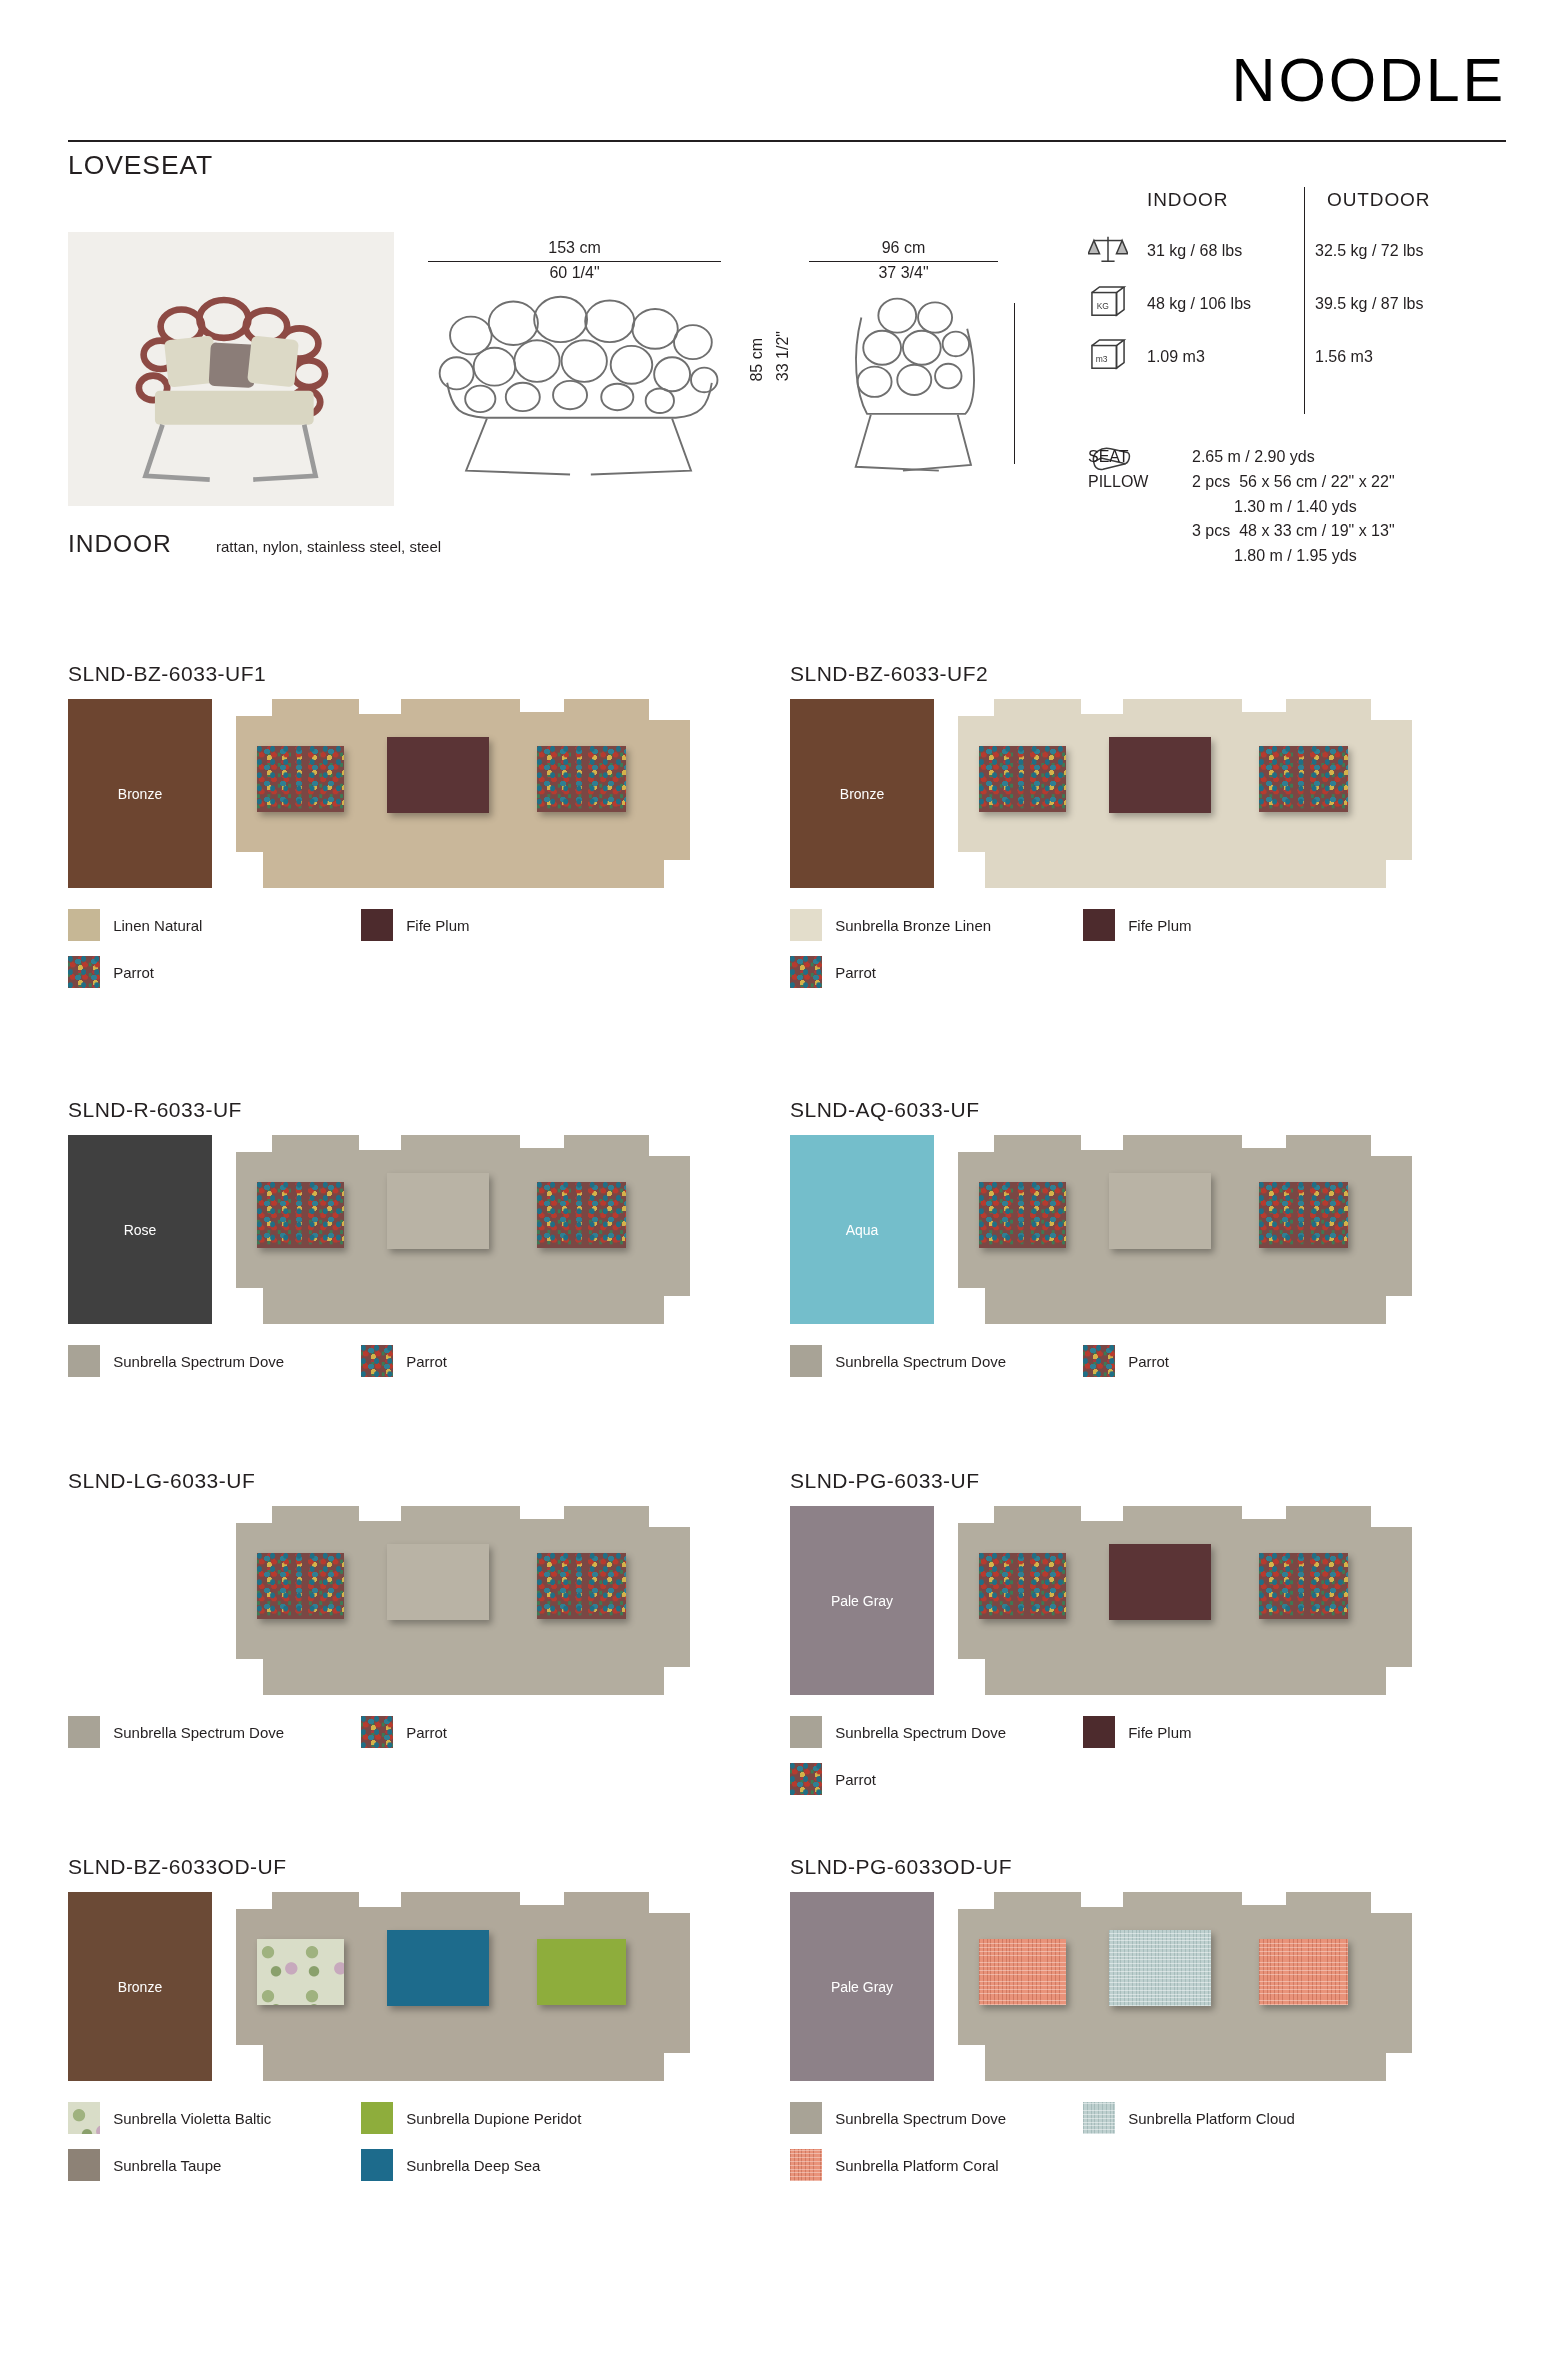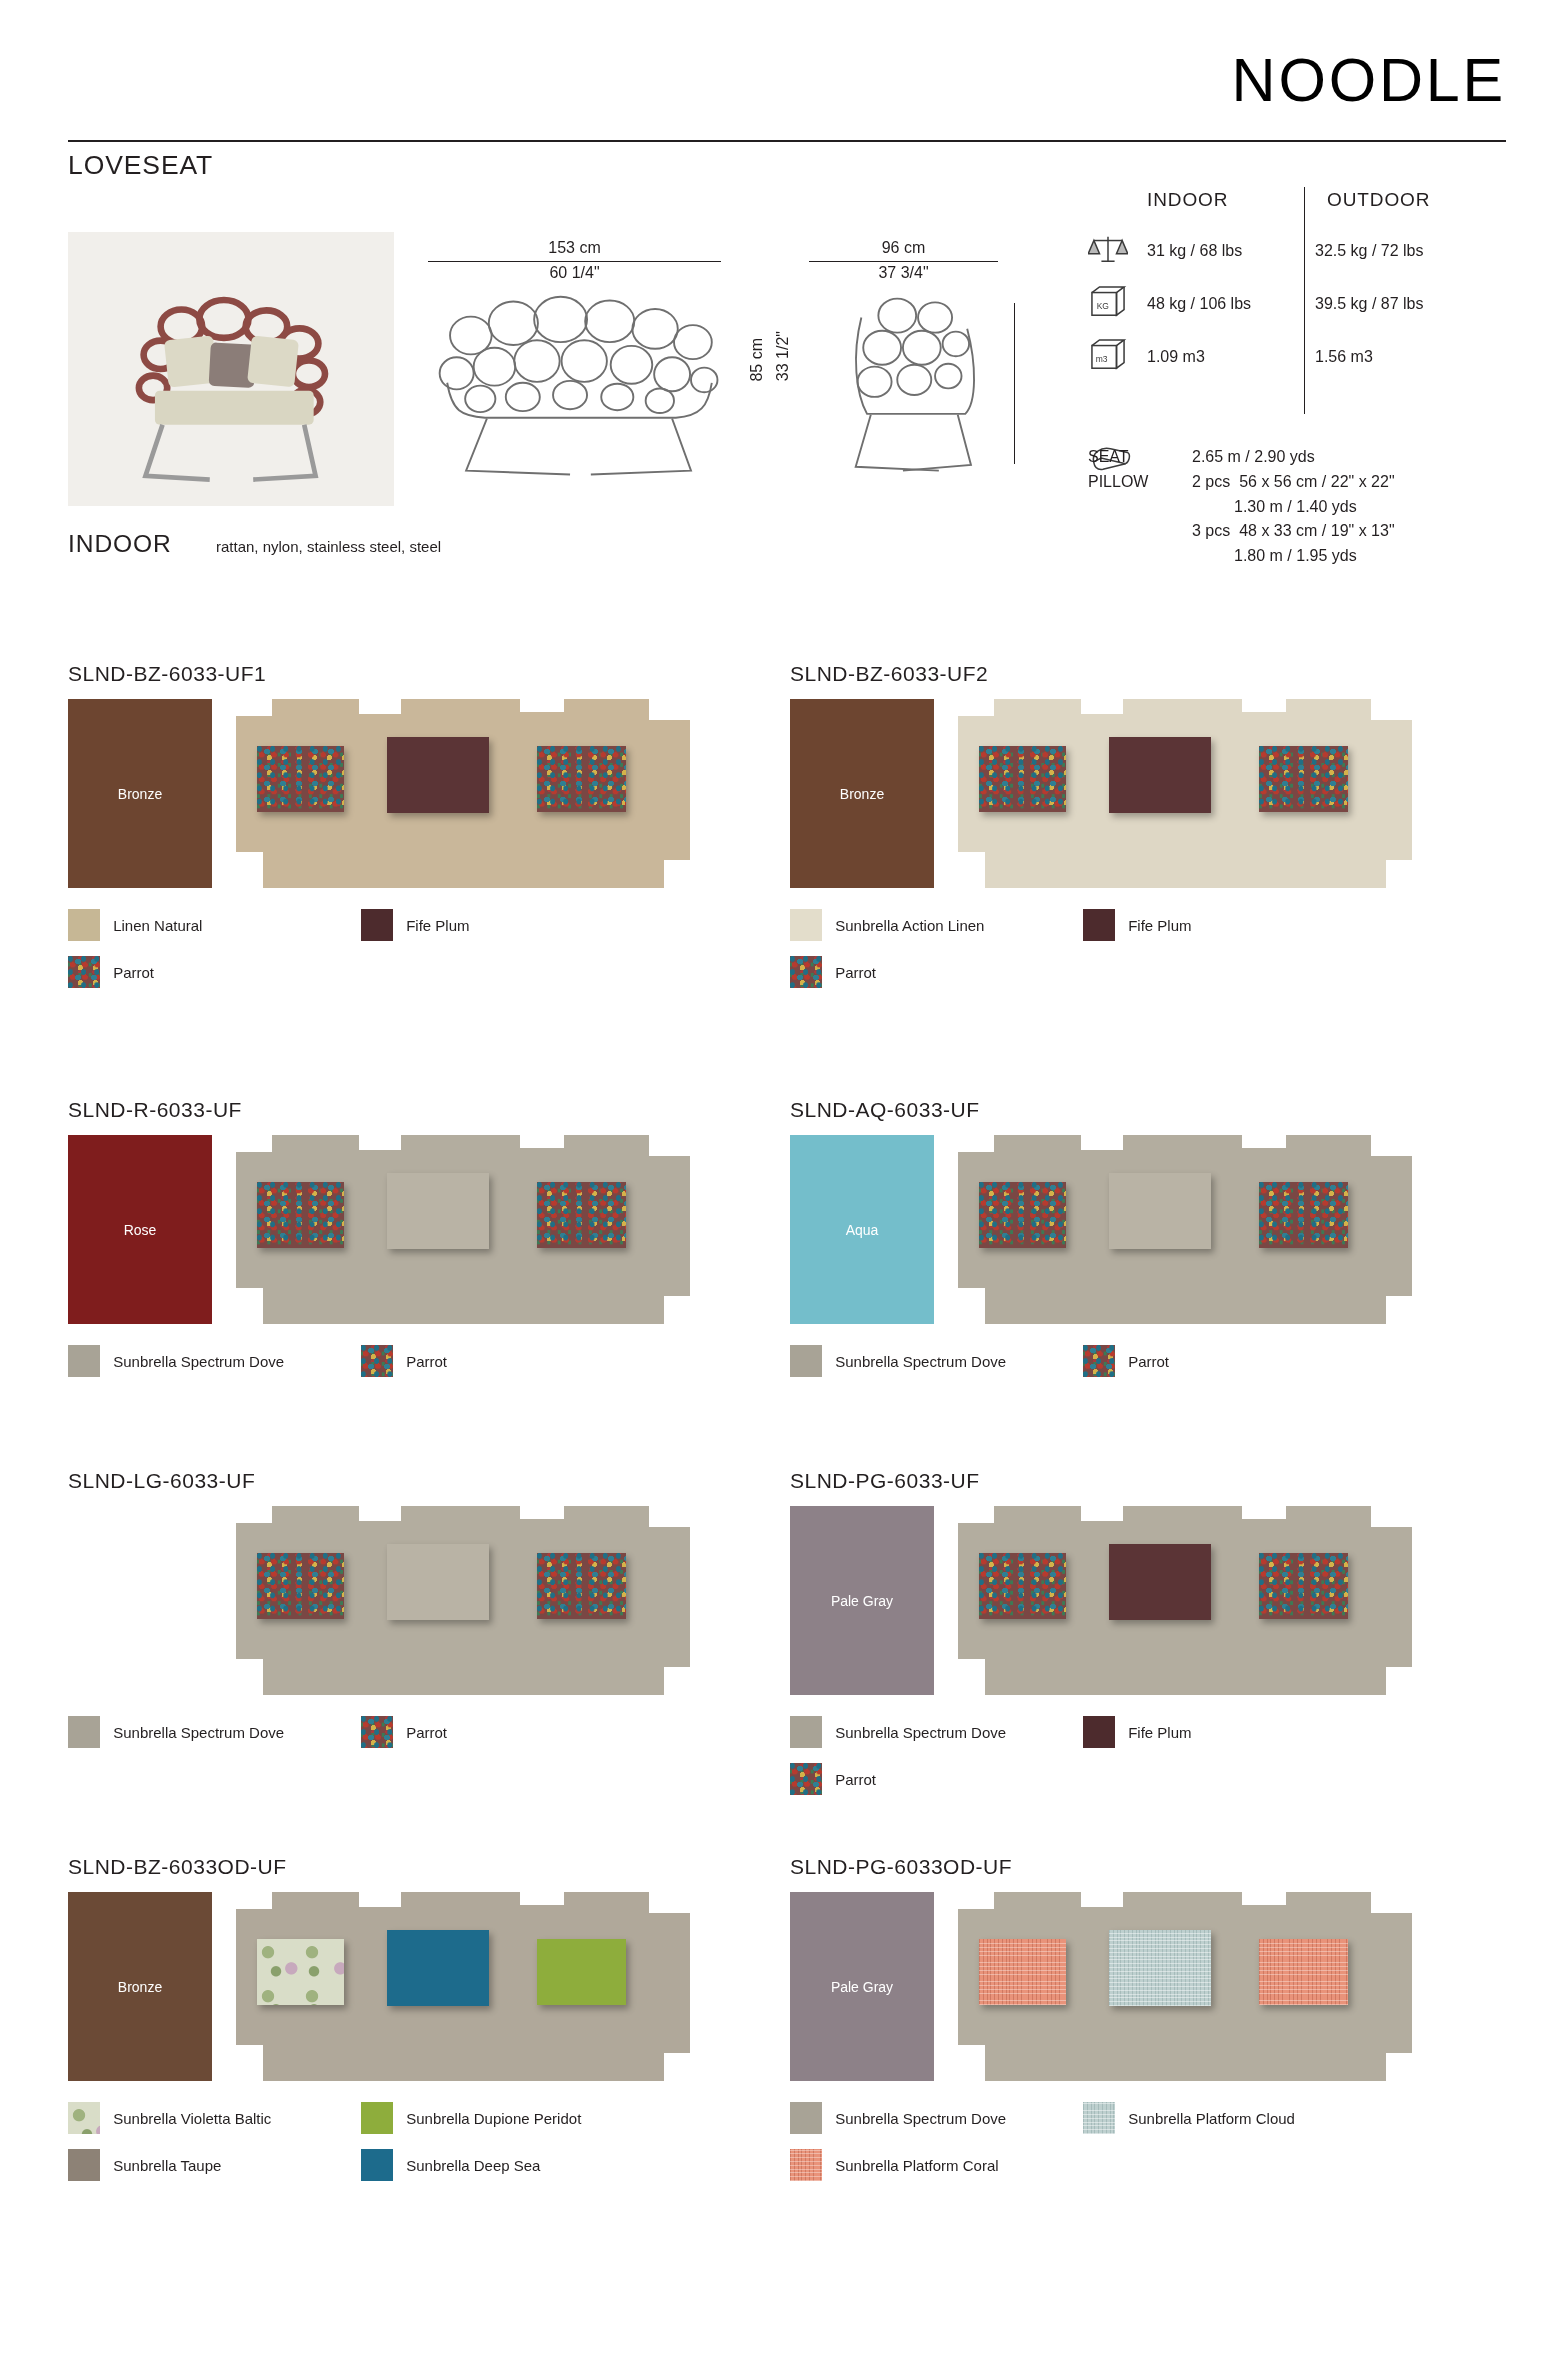--- a/index.html
+++ b/index.html
@@ -337,39 +337,39 @@
             <div class="notch" style="left: 428px; top: 161px; width: 26.5px; height: 28px;"></div>
             <div class="cushion" style="background-color:#7a4744;background-image:radial-gradient(circle at 18% 22%, #1f6f86 0 2.8px, transparent 2.8px),radial-gradient(circle at 62% 34%, #2f7f93 0 2.8px, transparent 2.8px),radial-gradient(circle at 38% 70%, #b83a2e 0 2.8px, transparent 2.8px),radial-gradient(circle at 82% 78%, #d4b24a 0 2.8px, transparent 2.8px),radial-gradient(circle at 8% 82%, #3c7a55 0 2.4px, transparent 2.4px),radial-gradient(circle at 90% 14%, #a83a3a 0 2.4px, transparent 2.4px);background-size:13.2px 13.2px,16px 16px,12.3px 12.3px,15px 15px,10.4px 10.4px,14px 14px;left:21px;top:47px;width:87px;height:66px;box-shadow:2.8px 3.8px 6.6px rgba(0,0,0,.30);"></div>
             <div class="cushion" style="background-color:#5b3436;left:151px;top:38px;width:102px;height:76px;box-shadow:2.8px 3.8px 6.6px rgba(0,0,0,.30);"></div>
             <div class="cushion" style="background-color:#7a4744;background-image:radial-gradient(circle at 18% 22%, #1f6f86 0 2.8px, transparent 2.8px),radial-gradient(circle at 62% 34%, #2f7f93 0 2.8px, transparent 2.8px),radial-gradient(circle at 38% 70%, #b83a2e 0 2.8px, transparent 2.8px),radial-gradient(circle at 82% 78%, #d4b24a 0 2.8px, transparent 2.8px),radial-gradient(circle at 8% 82%, #3c7a55 0 2.4px, transparent 2.4px),radial-gradient(circle at 90% 14%, #a83a3a 0 2.4px, transparent 2.4px);background-size:13.2px 13.2px,16px 16px,12.3px 12.3px,15px 15px,10.4px 10.4px,14px 14px;left:301px;top:47px;width:89px;height:66px;box-shadow:2.8px 3.8px 6.6px rgba(0,0,0,.30);"></div>
           </div>
         </div>
         <div class="legend">
           <div class="legend-row">
             <div class="legend-item">
               <span class="legend-chip" style="background-color:#e3ddcb;"></span>
-              <span class="legend-label">Sunbrella Action Linen</span>
+              <span class="legend-label">Sunbrella Bronze Linen</span>
             </div>
             <div class="legend-item">
               <span class="legend-chip" style="background-color:#4d2b2d;"></span>
               <span class="legend-label">Fife Plum</span>
             </div>
           </div>
           <div class="legend-row">
             <div class="legend-item">
               <span class="legend-chip" style="background-color:#7a4744;background-image:radial-gradient(circle at 18% 22%, #1f6f86 0 2.8px, transparent 2.8px),radial-gradient(circle at 62% 34%, #2f7f93 0 2.8px, transparent 2.8px),radial-gradient(circle at 38% 70%, #b83a2e 0 2.8px, transparent 2.8px),radial-gradient(circle at 82% 78%, #d4b24a 0 2.8px, transparent 2.8px),radial-gradient(circle at 8% 82%, #3c7a55 0 2.4px, transparent 2.4px),radial-gradient(circle at 90% 14%, #a83a3a 0 2.4px, transparent 2.4px);background-size:13.2px 13.2px,16px 16px,12.3px 12.3px,15px 15px,10.4px 10.4px,14px 14px;"></span>
               <span class="legend-label">Parrot</span>
             </div>
           </div>
         </div>
       </div>
       <div class="variant" style="left: 68px; top: 1098px; width: 644px;">
         <div class="sku">SLND-R-6033-UF</div>
         <div class="swatch-row">
-          <div class="main-swatch" style="background-color: #7f1d1d;">
+          <div class="main-swatch" style="background-color: #404040;">
             <span>Rose</span>
           </div>
           <div class="scene">
             <div class="bg" style="background-color: rgb(179, 173, 159);"></div>
             <div class="notch" style="left: 0px; top: 0px; width: 36px; height: 17px;"></div>
             <div class="notch" style="left: 123px; top: 0px; width: 42px; height: 15px;"></div>
             <div class="notch" style="left: 284px; top: 0px; width: 44px; height: 13.2px;"></div>
             <div class="notch" style="left: 413px; top: 0px; width: 42px; height: 21px;"></div>
             <div class="notch" style="left: 0px; top: 153px; width: 26.5px; height: 36px;"></div>
             <div class="notch" style="left: 428px; top: 161px; width: 26.5px; height: 28px;"></div>

